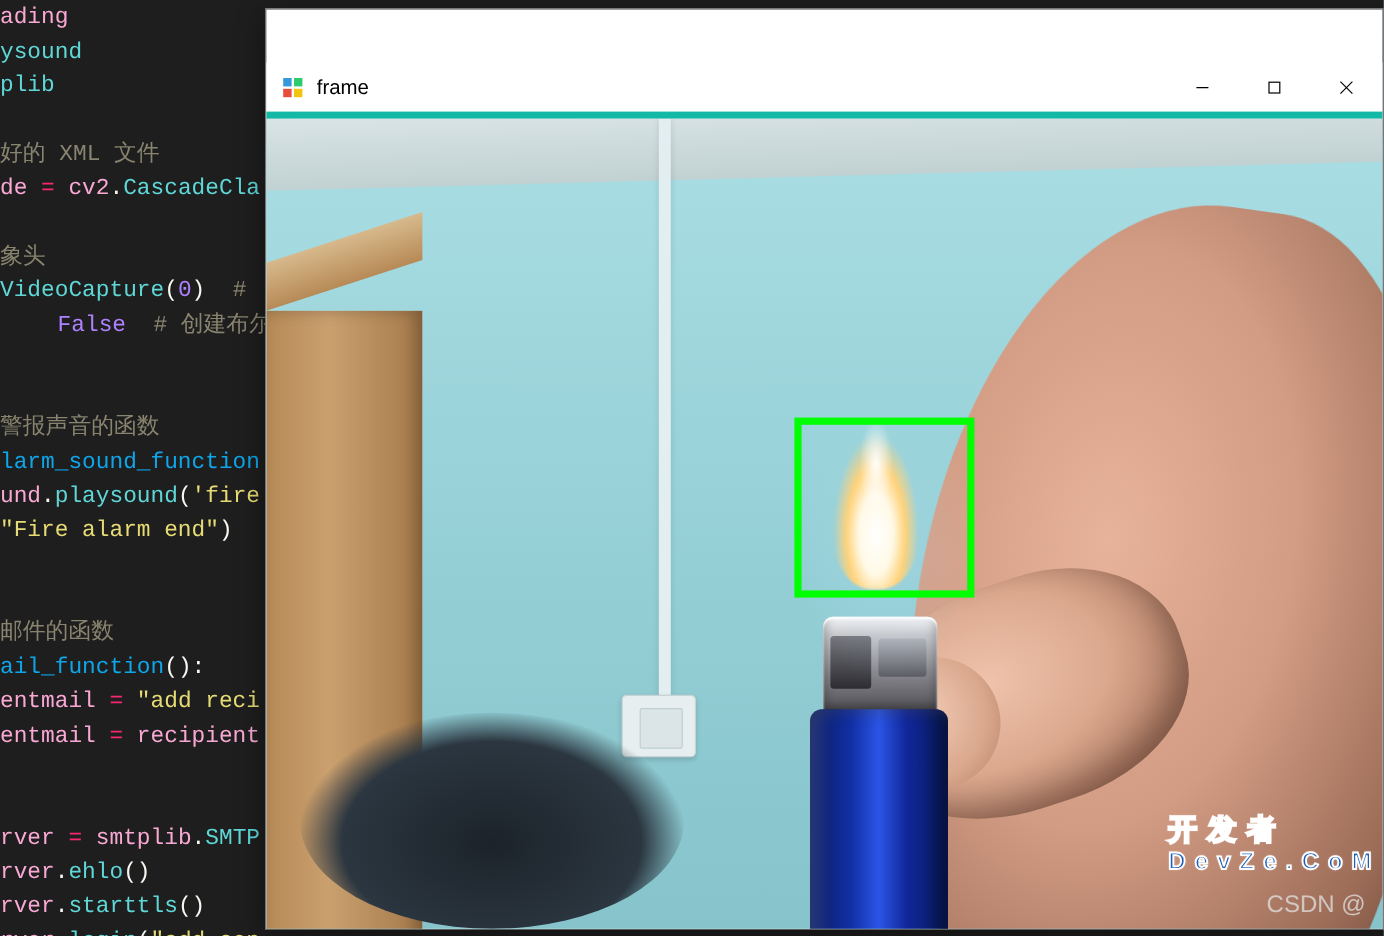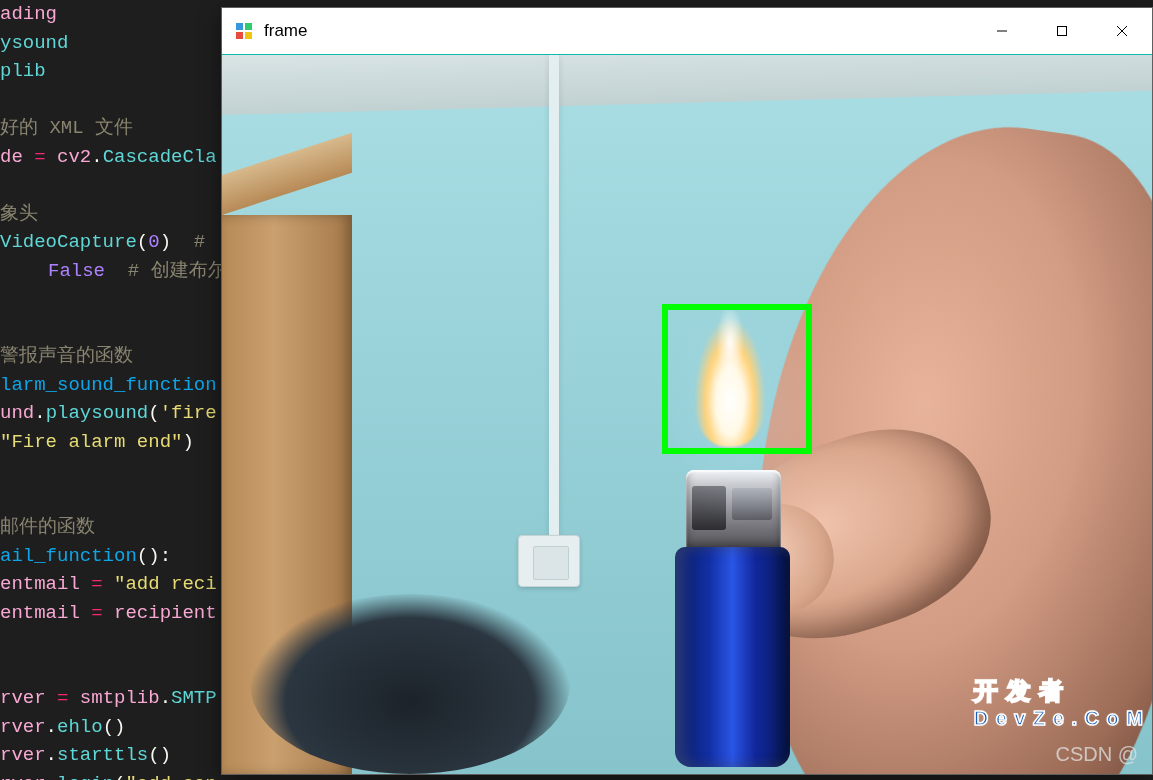--- a/index.html
+++ b/index.html
@@ -27,21 +27,22 @@
 
   
   .popup {
     position:absolute; left:221px; top:7px; width:932px; height:768px;
     background:#ffffff; border:1px solid #5f5f5f;
     box-shadow:0 6px 22px rgba(0,0,0,.45);
     display:flex; flex-direction:column;
   }
   .titlebar {
     height:47px; background:#ffffff; display:flex; align-items:center;
-    border-bottom:1px solid #14b8a6;
+    border-bottom:6px solid #14b8a6;
+    margin-top:44px;
   }
   .titlebar .app-icon {
     width:16px; height:16px; margin:0 12px 0 14px;
     background:
       linear-gradient(#3498db,#3498db) 0 0/7px 7px no-repeat,
       linear-gradient(#2ecc71,#2ecc71) 9px 0/7px 7px no-repeat,
       linear-gradient(#e74c3c,#e74c3c) 0 9px/7px 7px no-repeat,
       linear-gradient(#f1c40f,#f1c40f) 9px 9px/7px 7px no-repeat;
   }
   .titlebar .title { font-size:17px; color:#000; flex:0 0 auto; }

